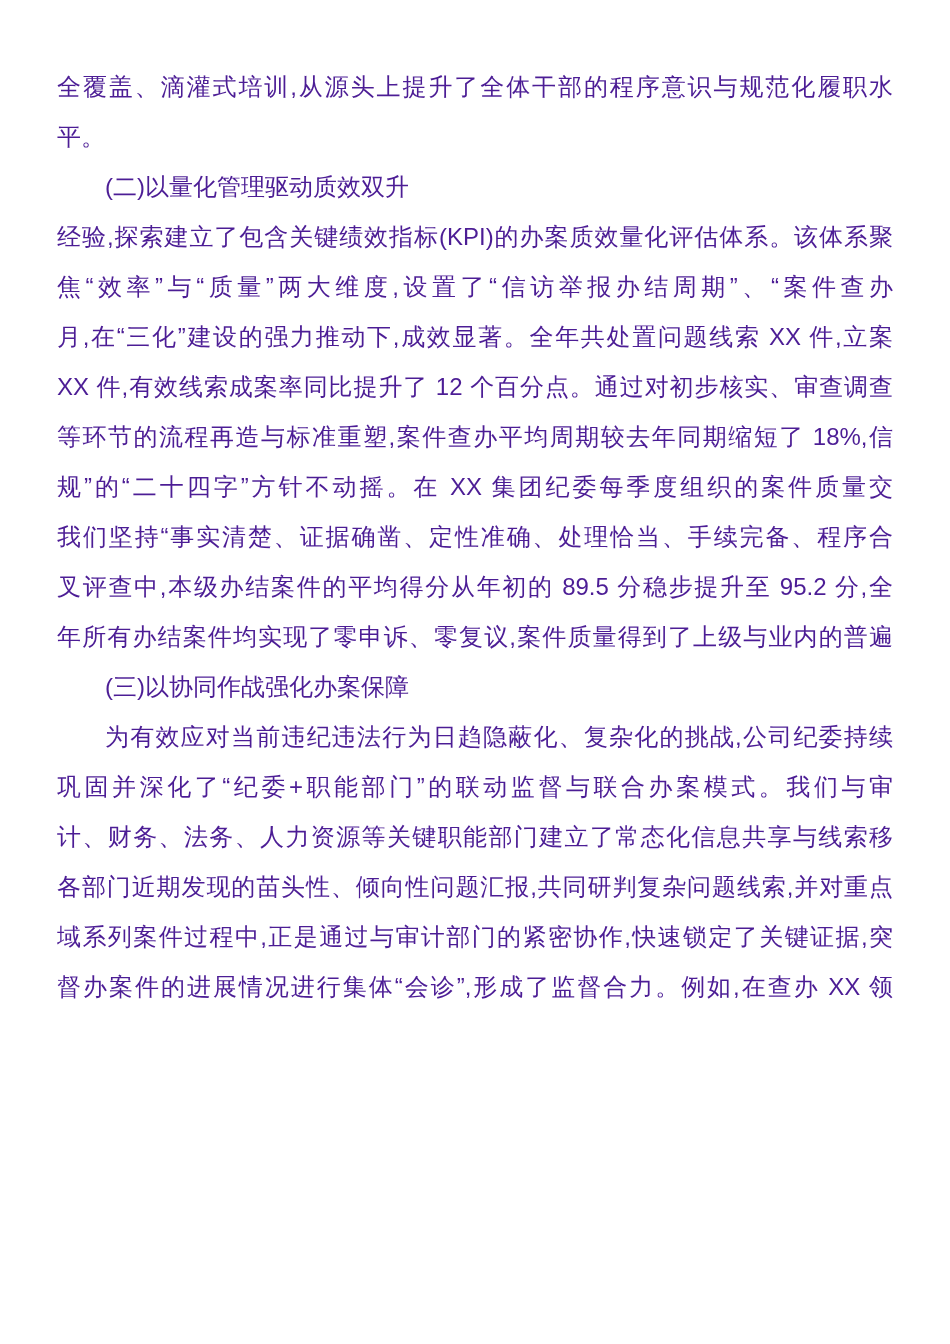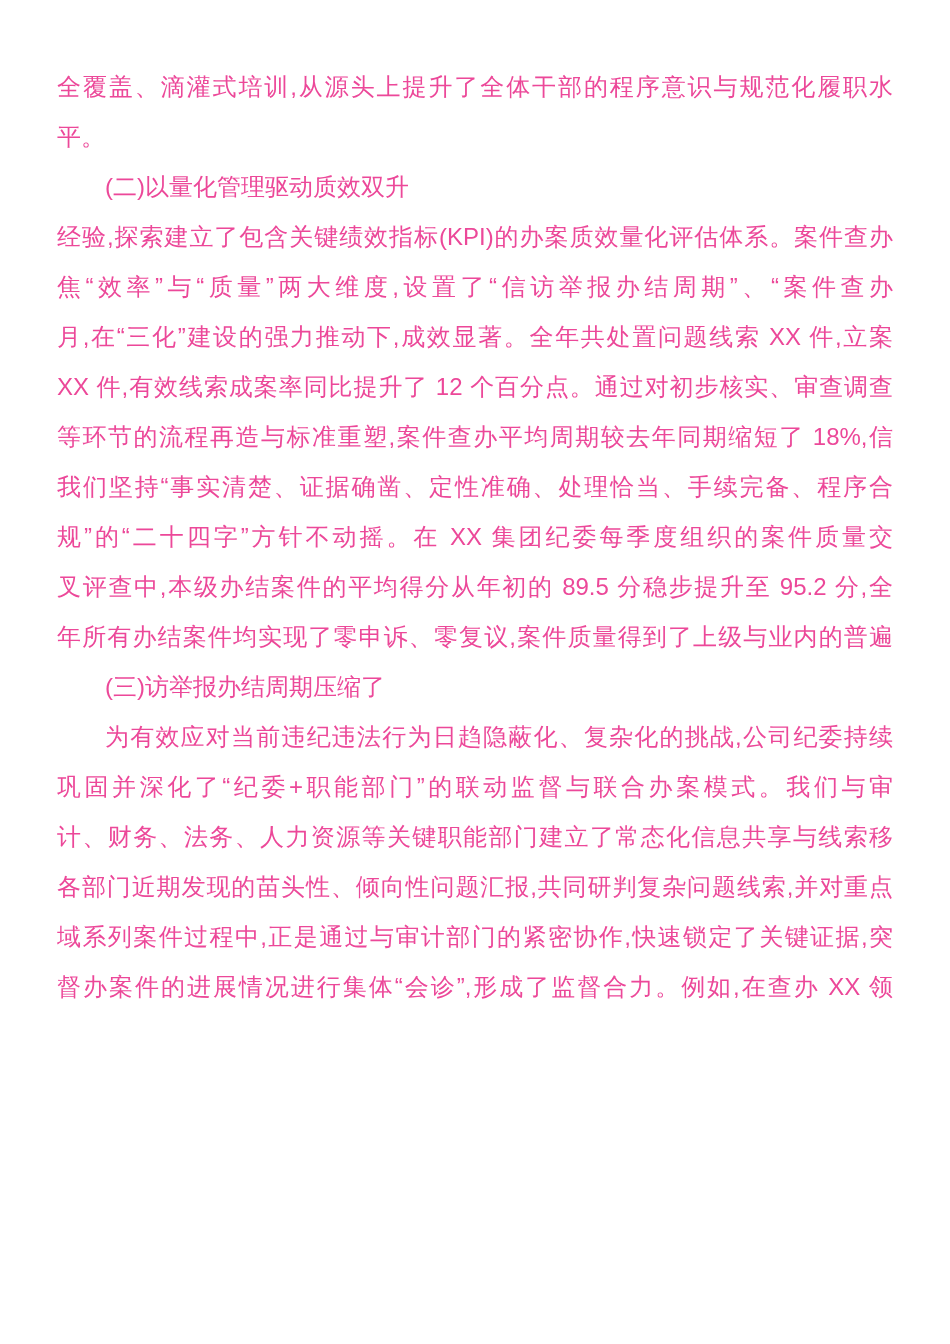--- a/index.html
+++ b/index.html
@@ -12,21 +12,21 @@
     width: 950px;
     height: 1344px;
     background: #ffffff;
     overflow: hidden;
   }
   .doc-body {
     position: absolute;
     left: 57px;
     top: 62px;
     width: 836px;
-    color: #ec4899;
+    color: #4c1d95;
     font-family: "Liberation Sans", "DejaVu Sans", sans-serif;
     font-size: 24px;
     line-height: 50px;
     -webkit-font-smoothing: antialiased;
   }
   .line {
     height: 50px;
     overflow: hidden;
     text-align: justify;
     text-justify: inter-character;
@@ -41,30 +41,30 @@
   }
 </style>
 </head>
 <body>
 
 <div class="page">
   <div class="doc-body" id="doc-body">
       <div class="line">全覆盖、滴灌式培训,从源头上提升了全体干部的程序意识与规范化履职水</div>
       <div class="line end">平。</div>
       <div class="line end indent">(二)以量化管理驱动质效双升</div>
-      <div class="line">经验,探索建立了包含关键绩效指标(KPI)的办案质效量化评估体系。案件查办</div>
+      <div class="line">经验,探索建立了包含关键绩效指标(KPI)的办案质效量化评估体系。该体系聚</div>
       <div class="line">焦“效率”与“质量”两大维度,设置了“信访举报办结周期”、“案件查办</div>
       <div class="line">月,在“三化”建设的强力推动下,成效显著。全年共处置问题线索 XX 件,立案</div>
       <div class="line">XX 件,有效线索成案率同比提升了 12 个百分点。通过对初步核实、审查调查</div>
       <div class="line">等环节的流程再造与标准重塑,案件查办平均周期较去年同期缩短了 18%,信</div>
+      <div class="line">规”的“二十四字”方针不动摇。在 XX 集团纪委每季度组织的案件质量交</div>
       <div class="line">我们坚持“事实清楚、证据确凿、定性准确、处理恰当、手续完备、程序合</div>
-      <div class="line">规”的“二十四字”方针不动摇。在 XX 集团纪委每季度组织的案件质量交</div>
       <div class="line">叉评查中,本级办结案件的平均得分从年初的 89.5 分稳步提升至 95.2 分,全</div>
       <div class="line">年所有办结案件均实现了零申诉、零复议,案件质量得到了上级与业内的普遍</div>
-      <div class="line end indent">(三)访举报办结周期压缩了</div>
+      <div class="line end indent">(三)以协同作战强化办案保障</div>
       <div class="line indent">为有效应对当前违纪违法行为日趋隐蔽化、复杂化的挑战,公司纪委持续</div>
       <div class="line">巩固并深化了“纪委+职能部门”的联动监督与联合办案模式。我们与审</div>
       <div class="line">计、财务、法务、人力资源等关键职能部门建立了常态化信息共享与线索移</div>
       <div class="line">各部门近期发现的苗头性、倾向性问题汇报,共同研判复杂问题线索,并对重点</div>
       <div class="line">域系列案件过程中,正是通过与审计部门的紧密协作,快速锁定了关键证据,突</div>
       <div class="line">督办案件的进展情况进行集体“会诊”,形成了监督合力。例如,在查办 XX 领</div>
     </div>
 </div>
 
 </body></html>

